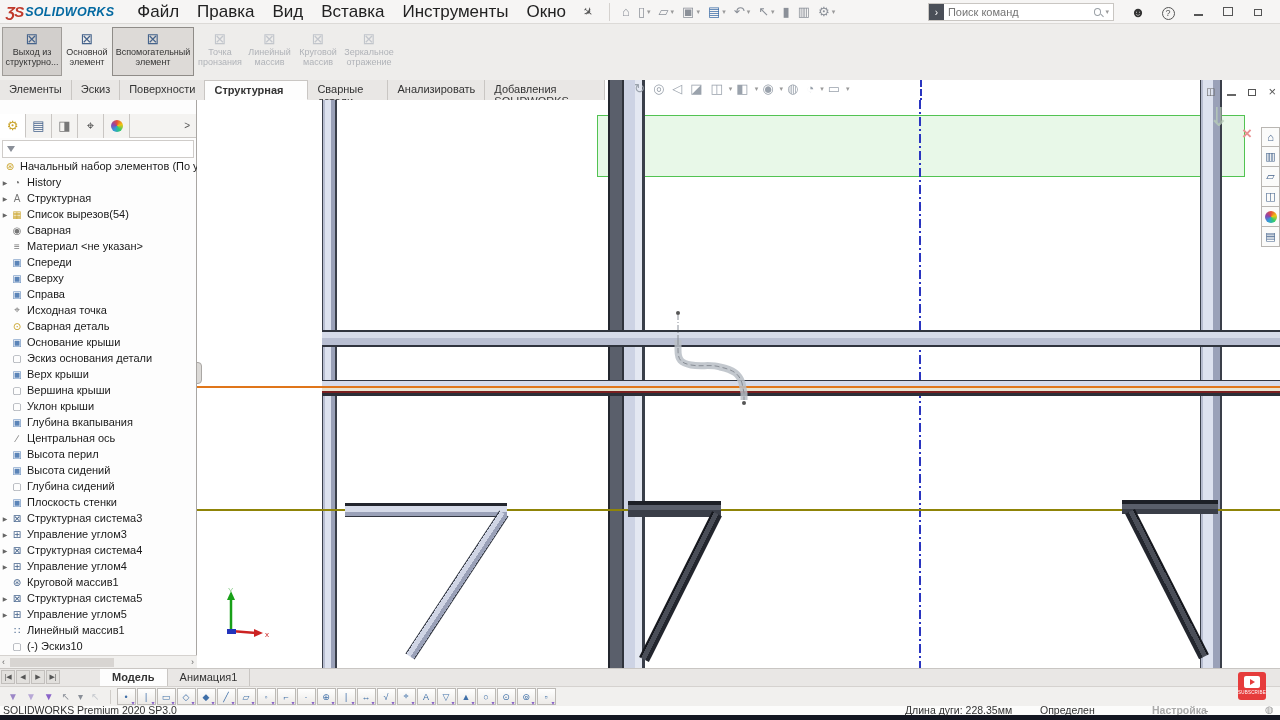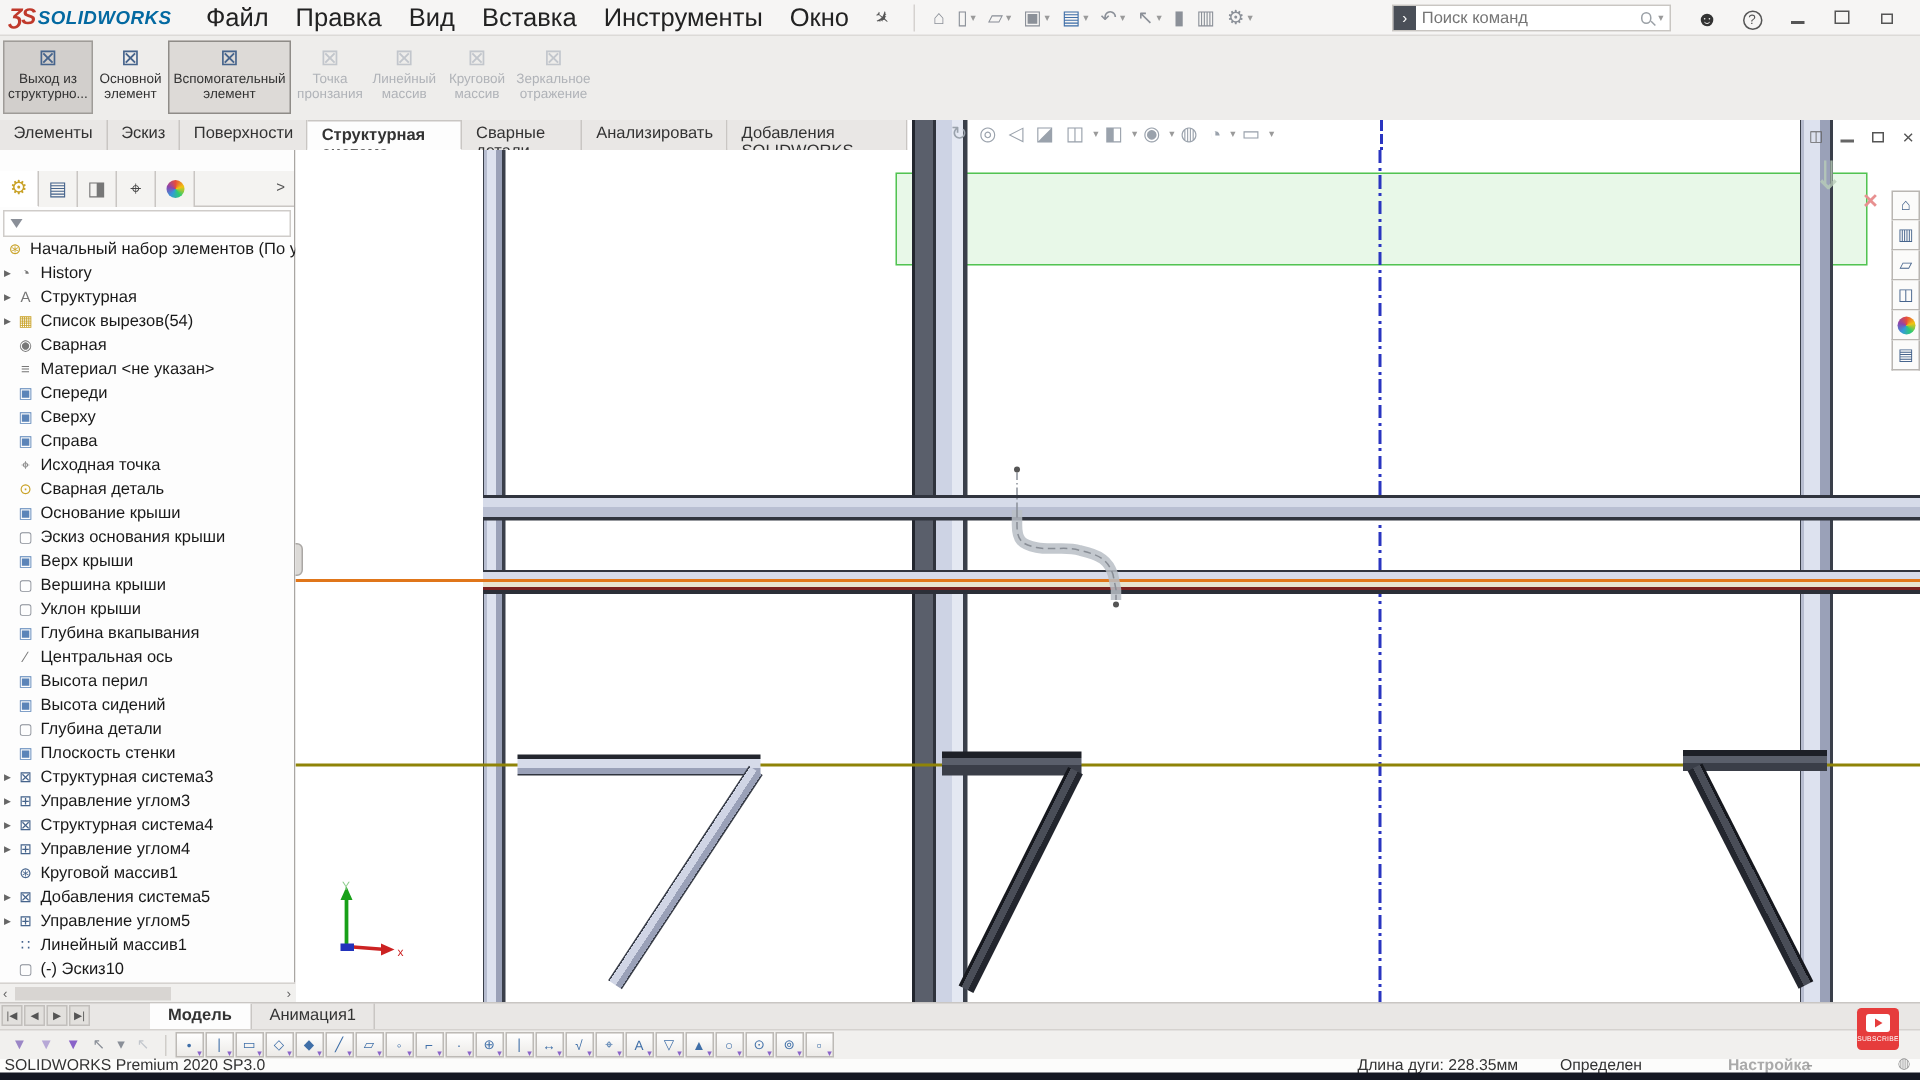--- a/index.html
+++ b/index.html
@@ -381,21 +381,21 @@
             <span>Сварная деталь</span>
           </div>
           <div class="trow">
             <span class="texp"></span>
             <span class="ticon ti-plane">▣</span>
             <span>Основание крыши</span>
           </div>
           <div class="trow">
             <span class="texp"></span>
             <span class="ticon ti-sketch">▢</span>
-            <span>Эскиз основания крыши</span>
+            <span>Эскиз основания детали</span>
           </div>
           <div class="trow">
             <span class="texp"></span>
             <span class="ticon ti-plane">▣</span>
             <span>Верх крыши</span>
           </div>
           <div class="trow">
             <span class="texp"></span>
             <span class="ticon ti-sketch">▢</span>
             <span>Вершина крыши</span>
@@ -421,21 +421,21 @@
             <span>Высота перил</span>
           </div>
           <div class="trow">
             <span class="texp"></span>
             <span class="ticon ti-plane">▣</span>
             <span>Высота сидений</span>
           </div>
           <div class="trow">
             <span class="texp"></span>
             <span class="ticon ti-sketch">▢</span>
-            <span>Глубина детали</span>
+            <span>Глубина сидений</span>
           </div>
           <div class="trow">
             <span class="texp"></span>
             <span class="ticon ti-plane">▣</span>
             <span>Плоскость стенки</span>
           </div>
           <div class="trow">
             <span class="texp">▶</span>
             <span class="ticon ti-blue">⊠</span>
             <span>Структурная система3</span>
@@ -456,21 +456,21 @@
             <span>Управление углом4</span>
           </div>
           <div class="trow">
             <span class="texp"></span>
             <span class="ticon ti-blue">⊛</span>
             <span>Круговой массив1</span>
           </div>
           <div class="trow">
             <span class="texp">▶</span>
             <span class="ticon ti-blue">⊠</span>
-            <span>Добавления система5</span>
+            <span>Структурная система5</span>
           </div>
           <div class="trow">
             <span class="texp">▶</span>
             <span class="ticon ti-blue">⊞</span>
             <span>Управление углом5</span>
           </div>
           <div class="trow">
             <span class="texp"></span>
             <span class="ticon ti-blue">∷</span>
             <span>Линейный массив1</span>

